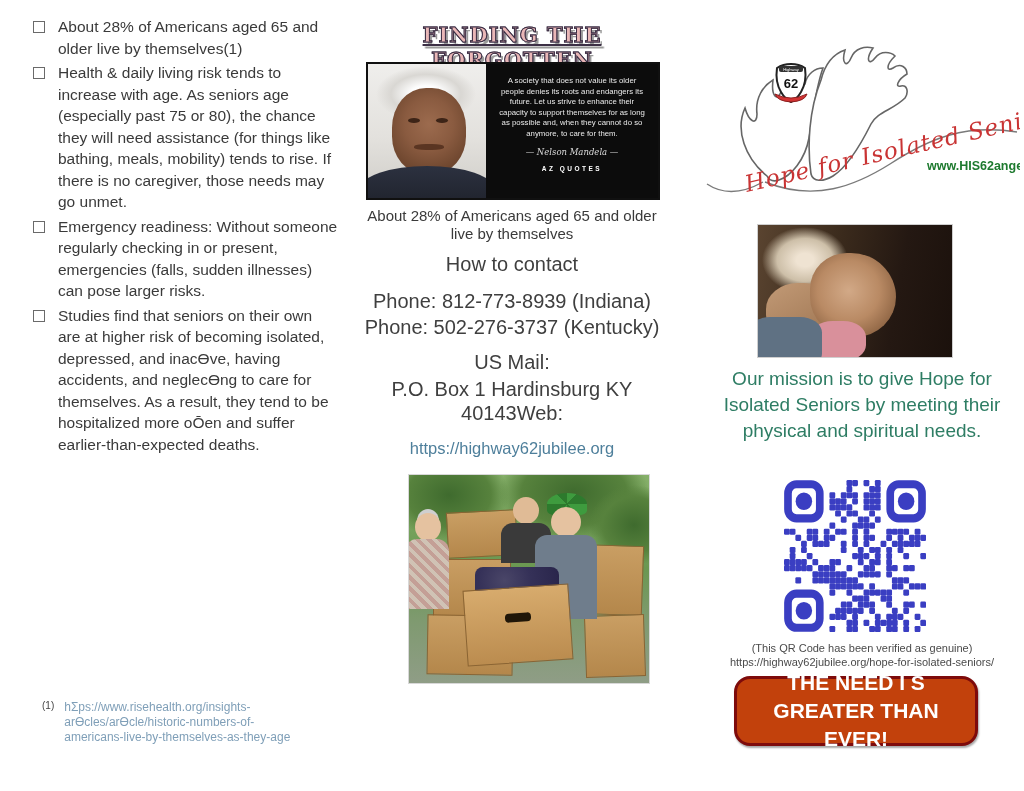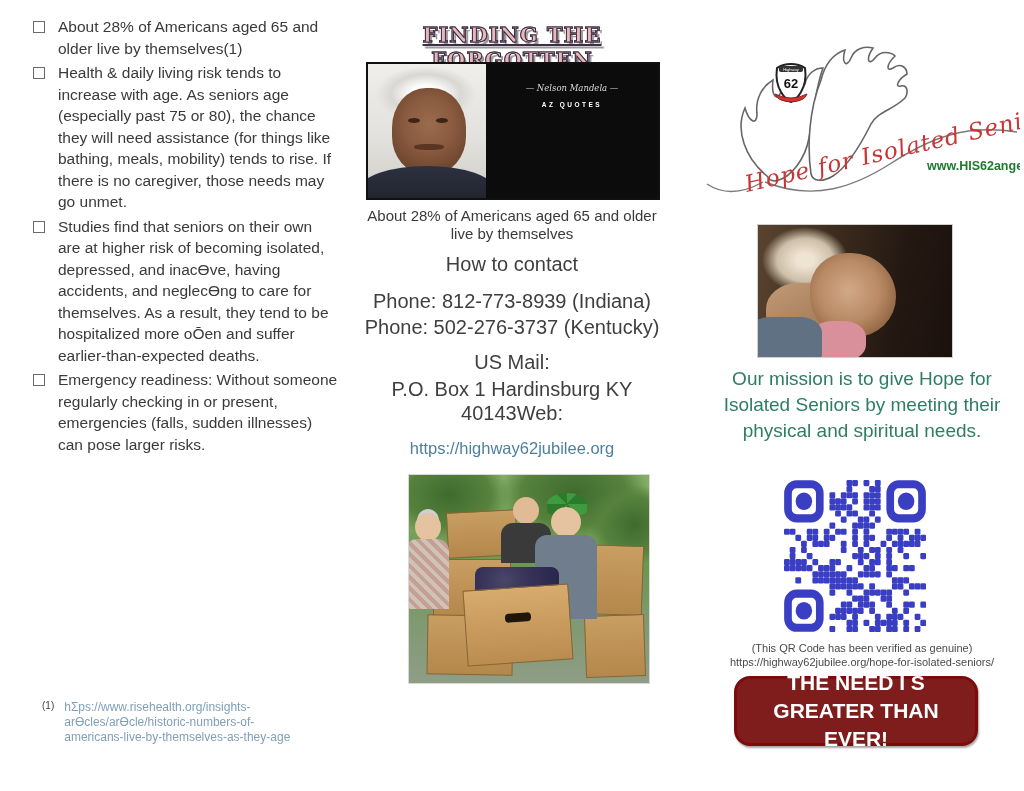--- a/index.html
+++ b/index.html
@@ -75,62 +75,63 @@
     background:linear-gradient(150deg,#c29a76,#9c7350);}
   .ep-pink{position:absolute;left:52px;top:96px;width:56px;height:40px;border-radius:40%;background:#d9909b;}
   .ep-blue{position:absolute;left:-10px;top:92px;width:74px;height:52px;border-radius:30%;background:#5f7183;}
   .mission-text{position:absolute;left:705px;top:366px;width:314px;text-align:center;
     font-size:19px;line-height:26px;color:#2e7d64;}
   .qr-wrap{position:absolute;left:784px;top:480px;width:142px;height:152px;}
   .qr-caption{position:absolute;left:690px;top:641px;width:344px;text-align:center;font-size:11px;line-height:14px;color:#4a4a4a;}
   .qr-caption .url{color:#4a4a4a;}
   .need-banner{
     position:absolute;left:734px;top:676px;width:244px;height:70px;border-radius:16px;
-    background:#7f1d1d;border:3px solid #7e0b0b;box-sizing:border-box;
+    background:#c2410c;border:3px solid #7e0b0b;box-sizing:border-box;
     display:flex;align-items:center;justify-content:center;text-align:center;
     color:#ffffff;font-size:21px;line-height:28px;font-weight:bold;padding:0 14px;
     box-shadow:1px 2px 2px rgba(0,0,0,0.35);
   }
 </style>
 </head>
 <body>
 
 <div class="bullet-list">
   <div class="bullet-item">
     <span class="bullet-box"></span>
     <span class="bullet-text">About 28% of Americans aged 65 and older live by themselves(1)</span>
   </div>
   <div class="bullet-item">
     <span class="bullet-box"></span>
     <span class="bullet-text">Health &amp; daily living risk tends to increase with age. As seniors age (especially past 75 or 80), the chance they will need assistance (for things like bathing, meals, mobility) tends to rise. If there is no caregiver, those needs may go unmet.</span>
   </div>
   <div class="bullet-item">
     <span class="bullet-box"></span>
-    <span class="bullet-text">Studies find that seniors on their own are at higher risk of becoming isolated, depressed, and inacƟve, having accidents, and neglecƟng to care for themselves. As a result, they tend to be hospitalized more oŌen and suffer earlier-than-expected deaths.</span>
+    <span class="bullet-text">Emergency readiness: Without someone regularly checking in or present, emergencies (falls, sudden illnesses) can pose larger risks.</span>
   </div>
   <div class="bullet-item">
     <span class="bullet-box"></span>
-    <span class="bullet-text">Emergency readiness: Without someone regularly checking in or present, emergencies (falls, sudden illnesses) can pose larger risks.</span>
+    <span class="bullet-text">Studies find that seniors on their own are at higher risk of becoming isolated, depressed, and inacƟve, having accidents, and neglecƟng to care for themselves. As a result, they tend to be hospitalized more oŌen and suffer earlier-than-expected deaths.</span>
   </div>
 </div>
 
 <div class="footnote">
   <span class="footnote-marker">(1)</span>
   <span class="footnote-link">hƩps://www.risehealth.org/insights-arƟcles/arƟcle/historic-numbers-of-americans-live-by-themselves-as-they-age</span>
 </div>
 
 <div class="mid brochure-title" style="position:absolute;">FINDING THE FORGOTTEN</div>
 
 <div class="quote-card">
   <div class="portrait">
     <div class="hair"></div>
     <div class="face"></div>
     <div class="suit"></div>
   </div>
   <div class="quote-right">
+    <div class="quote-text">A society that does not value its older people denies its roots and endangers its future. Let us strive to enhance their capacity to support themselves for as long as possible and, when they cannot do so anymore, to care for them.</div>
     <div class="quote-attrib">— Nelson Mandela —</div>
     <div class="quote-brand">AZ QUOTES</div>
   </div>
 </div>
 
 <div class="mid mid-caption" style="position:absolute;">About 28% of Americans aged 65 and older live by themselves</div>
 <div class="mid contact-heading" style="position:absolute;">How to contact</div>
 <div class="mid phone-line1" style="position:absolute;">Phone: 812-773-8939 (Indiana)</div>
 <div class="mid phone-line2" style="position:absolute;">Phone: 502-276-3737 (Kentucky)</div>
 <div class="mid mail-heading" style="position:absolute;">US Mail:</div>

